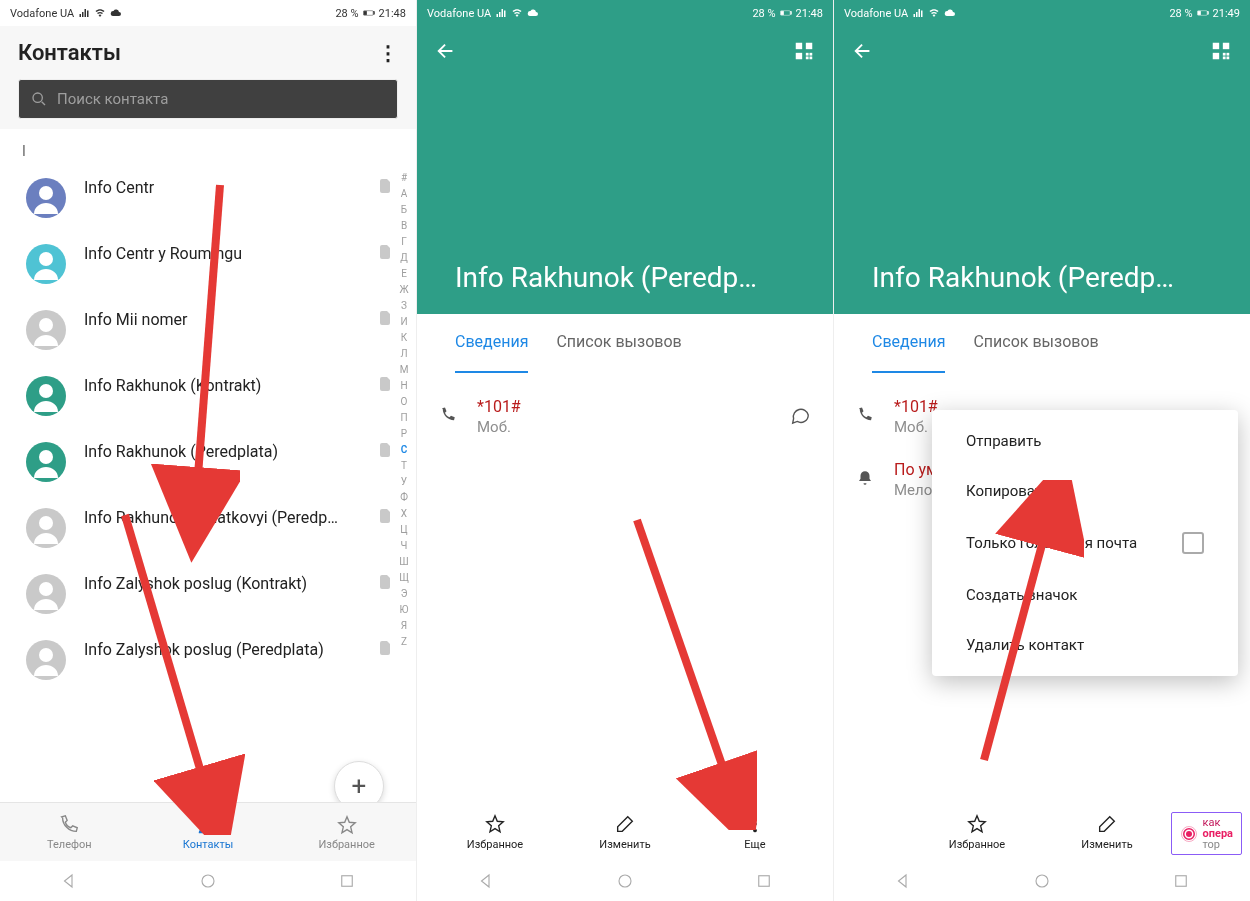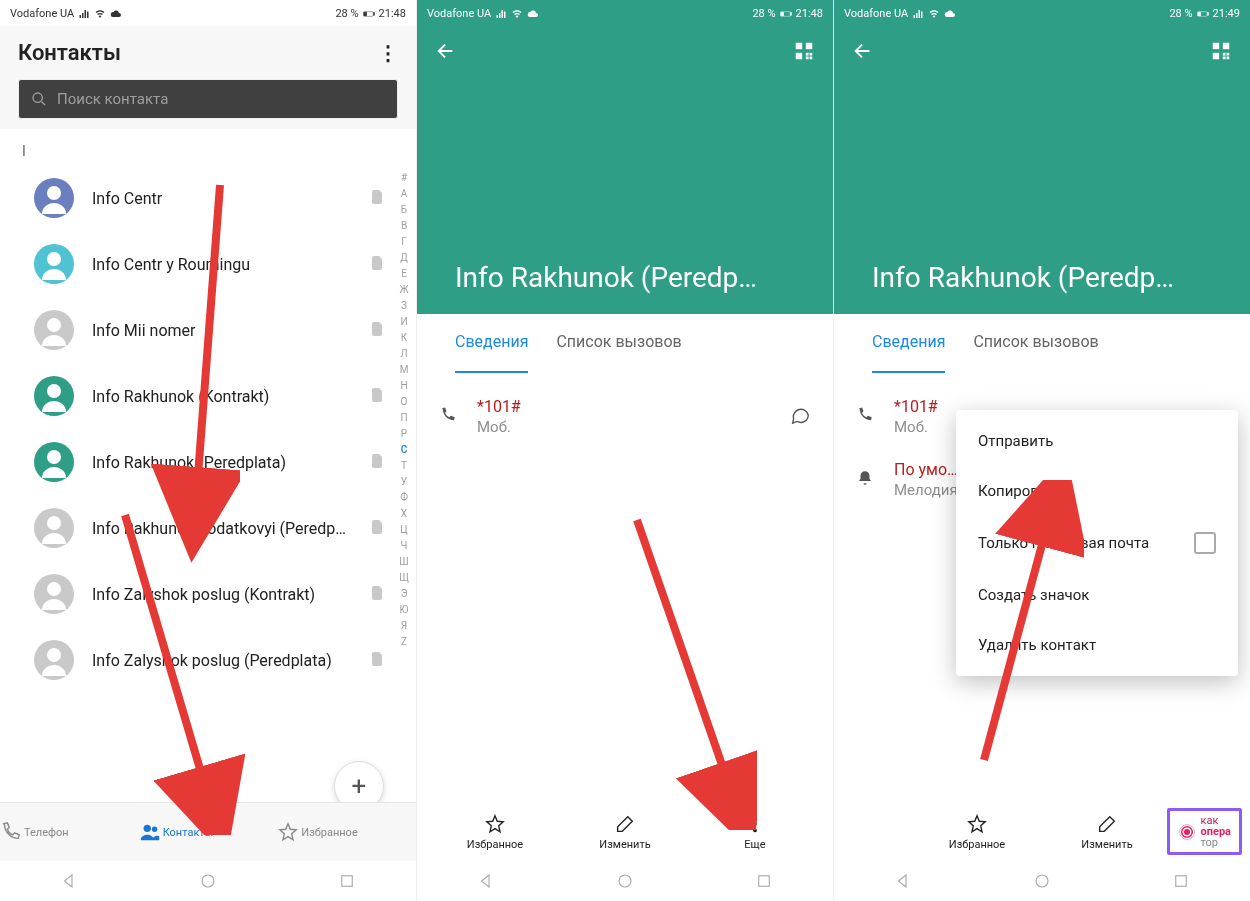--- a/index.html
+++ b/index.html
@@ -3,43 +3,43 @@
 <meta charset="utf-8">
 <style>
 html,body{margin:0;padding:0;font-family:-apple-system,Roboto,Arial,sans-serif;background:#fff;color:#222;-webkit-font-smoothing:antialiased}
 .stage{width:1250px;height:901px;position:relative;display:flex;background:#fff}
 .screen{width:416px;height:901px;position:relative;border-right:1px solid #eee;overflow:hidden;background:#fff}
 .screen:last-child{border-right:none}
 
 
 .status{height:22px;font-size:11px;display:flex;align-items:center;justify-content:space-between;padding:2px 10px;color:#333;background:transparent}
 .status.green{color:#fff}
-.status .left,.status .right{display:flex;align-items:flex-end;gap:4px}
+.status .left,.status .right{display:flex;align-items:center;gap:4px}
 .status svg{width:12px;height:12px}
 
 
 .s1-top{background:#f7f7f7;padding:8px 18px 10px}
 .s1-title{font-size:22px;font-weight:600;display:flex;justify-content:space-between;align-items:center;padding:6px 0 14px}
 .s1-search{background:#404040;border-radius:3px;display:flex;align-items:center;gap:10px;padding:10px 12px;color:#9e9e9e;font-size:15px;border:1px solid #eee}
 
 .section-letter{padding:14px 22px 6px;color:#666;font-size:14px}
 .list{position:relative}
-.row{display:flex;align-items:center;gap:18px;padding:13px 34px;position:relative}
+.row{display:flex;gap:18px;padding:13px 26px;position:relative}
 .row .name{font-size:16px;color:#222;flex:1}
 .avatar{width:40px;height:40px;border-radius:50%;display:flex;align-items:center;justify-content:center;flex:none}
 .avatar svg{width:100%;height:100%}
 .sim{width:10px;color:#c9c9c9}
 
 .index-bar{position:absolute;right:4px;top:170px;width:16px;text-align:center;font-size:10px;color:#9e9e9e;line-height:16px}
 .index-bar .hl{color:#1e88e5;font-weight:600}
 
 .fab{position:absolute;right:32px;bottom:90px;width:48px;height:48px;border-radius:50%;background:#fff;border:1px solid #ddd;display:flex;align-items:center;justify-content:center;font-size:26px;color:#555;box-shadow:0 2px 6px rgba(0,0,0,.15)}
 
 .bottom-nav{position:absolute;bottom:40px;left:0;right:0;height:58px;background:#f7f7f7;display:flex;border-top:1px solid #e5e5e5}
-.bottom-nav .bn{flex:1;display:flex;flex-direction:row;align-items:center;gap:2px;font-size:11px;color:#888}
+.bottom-nav .bn{flex:1;display:flex;flex-direction:column;align-items:center;justify-content:center;gap:2px;font-size:11px;color:#888}
 .bottom-nav .bn.active{color:#1976d2}
 .bottom-nav svg{width:22px;height:22px}
 
 .sys-nav{position:absolute;bottom:0;left:0;right:0;height:40px;background:#fff;display:flex;align-items:center;justify-content:space-around;color:#aaa}
 .sys-nav svg{width:18px;height:18px}
 
 
 .hero{height:314px;background:#2e9e87;color:#fff;position:relative}
 .hero .bar{display:flex;align-items:center;justify-content:space-between;padding:14px 18px}
 .hero .name{position:absolute;left:38px;right:22px;bottom:20px;font-size:28px;white-space:nowrap;overflow:hidden;text-overflow:ellipsis}
@@ -53,28 +53,28 @@
 .info-row .txt{flex:1}
 .info-row .t1{font-size:16px;color:#b91c1c}
 .info-row .t2{font-size:15px;color:#8e8e8e;margin-top:2px}
 .info-row .tail{color:#888}
 
 .bottom-actions{position:absolute;bottom:40px;left:0;right:0;height:58px;display:flex;justify-content:center;gap:40px;align-items:center}
 .ba{display:flex;flex-direction:column;align-items:center;gap:3px;font-size:11px;color:#222;width:90px}
 .ba svg{width:22px;height:22px}
 
 
-.menu{position:absolute;right:12px;top:410px;width:274px;background:#fff;border-radius:4px;box-shadow:0 6px 24px rgba(0,0,0,.25);padding:6px 4px;z-index:10}
+.menu{position:absolute;right:12px;top:410px;width:274px;background:#fff;border-radius:4px;box-shadow:0 6px 24px rgba(0,0,0,.25);padding:6px 16px;z-index:10}
 .menu .mi{padding:16px 18px;font-size:15px;color:#222;display:flex;align-items:center;justify-content:space-between}
 .menu .chk{width:18px;height:18px;border:2px solid #aaa;border-radius:3px}
 
 
 .arrow{position:absolute;z-index:20;pointer-events:none}
 
-.watermark{position:absolute;right:8px;bottom:46px;background:#fff;border:3px solid #8b5cf6;padding:4px 8px;font-size:11px;color:#c2185b;display:flex;align-items:center;gap:5px;border-radius:2px}
+.watermark{position:absolute;right:8px;bottom:46px;background:#fff;border:1px solid #8b5cf6;padding:4px 8px;font-size:11px;color:#c2185b;display:flex;align-items:center;gap:5px;border-radius:2px}
 .watermark b{color:#e91e63}
 </style>
 </head>
 <body>
 
 <div class="stage">
 
 <div class="screen">
   <div class="status">
     <div class="left">

